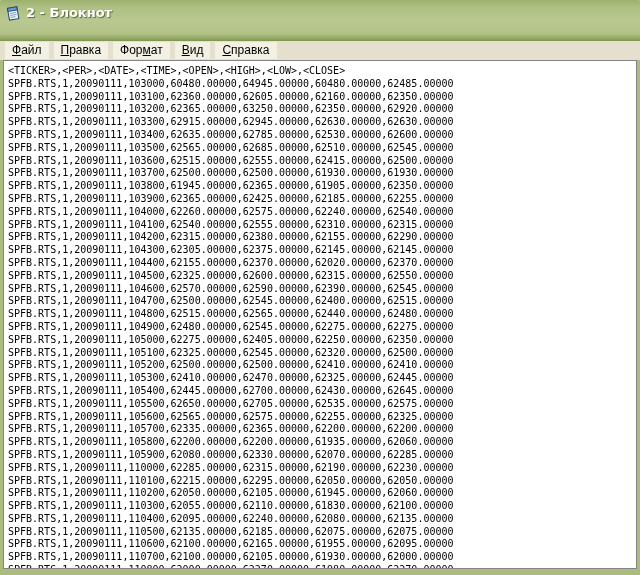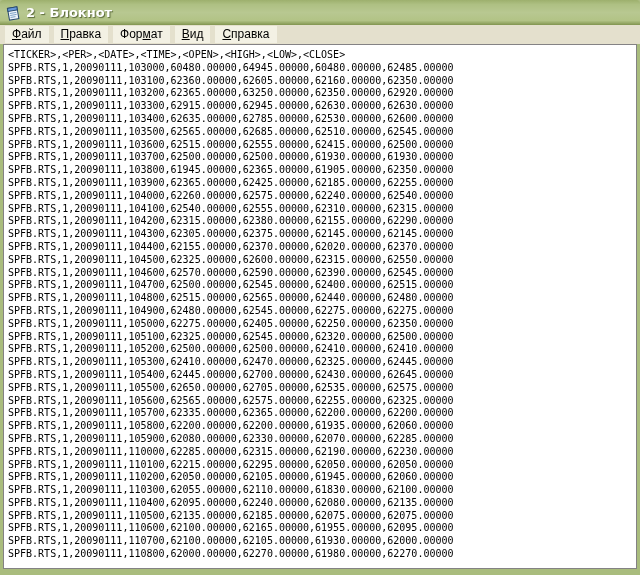--- a/index.html
+++ b/index.html
@@ -14,21 +14,21 @@
     background: var(--c-border, #a9bc7d);
     border-radius: 4px 4px 0 0;
     display: flex; flex-direction: column;
   }
   .titlebar {
     height: 25px; flex: 0 0 25px;
     border-radius: 4px 4px 0 0;
     background: linear-gradient(to bottom,
       #9db06d 0%, #aec083 18%, #b8c891 50%, #b2c386 82%, #8da05c 96%, #7f934e 100%);
     display: flex; align-items: center;
-    padding: 0 6px 0 5px;
+    padding: 0 6px 16px 5px;
   }
   .app-icon { width: 16px; height: 16px; margin-right: 5px; flex: 0 0 16px; }
   .title-text {
     color: #ffffff; font-weight: bold; font-size: 13px;
     font-family: "DejaVu Sans", "Liberation Sans", sans-serif;
     text-shadow: 1px 1px 1px rgba(60, 75, 30, 0.75);
     white-space: nowrap;
   }
   .menubar {
     height: 19px; flex: 0 0 19px;

